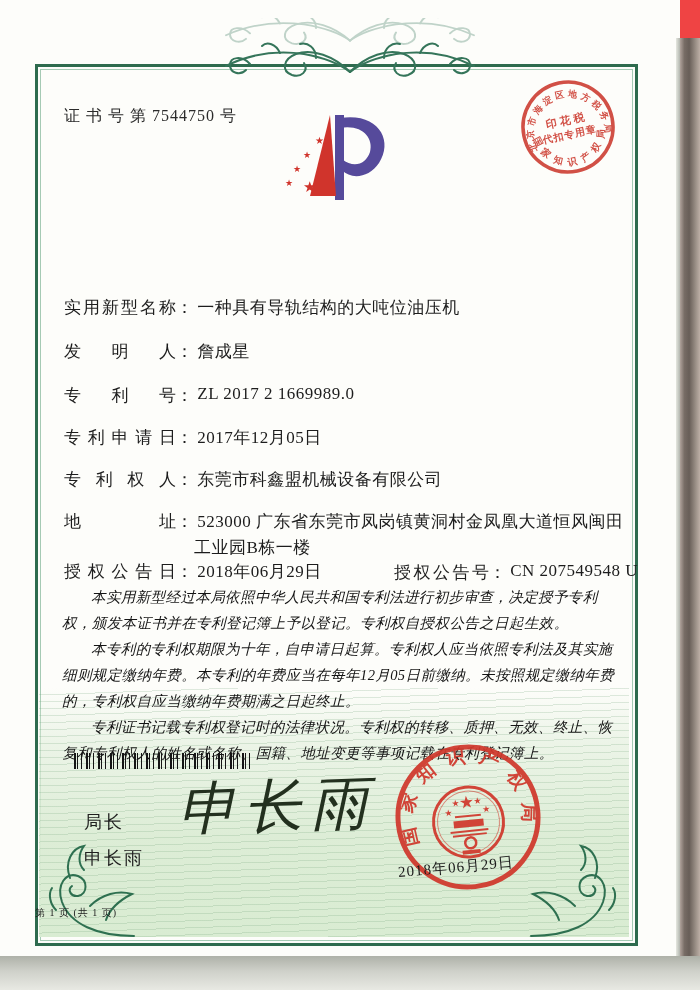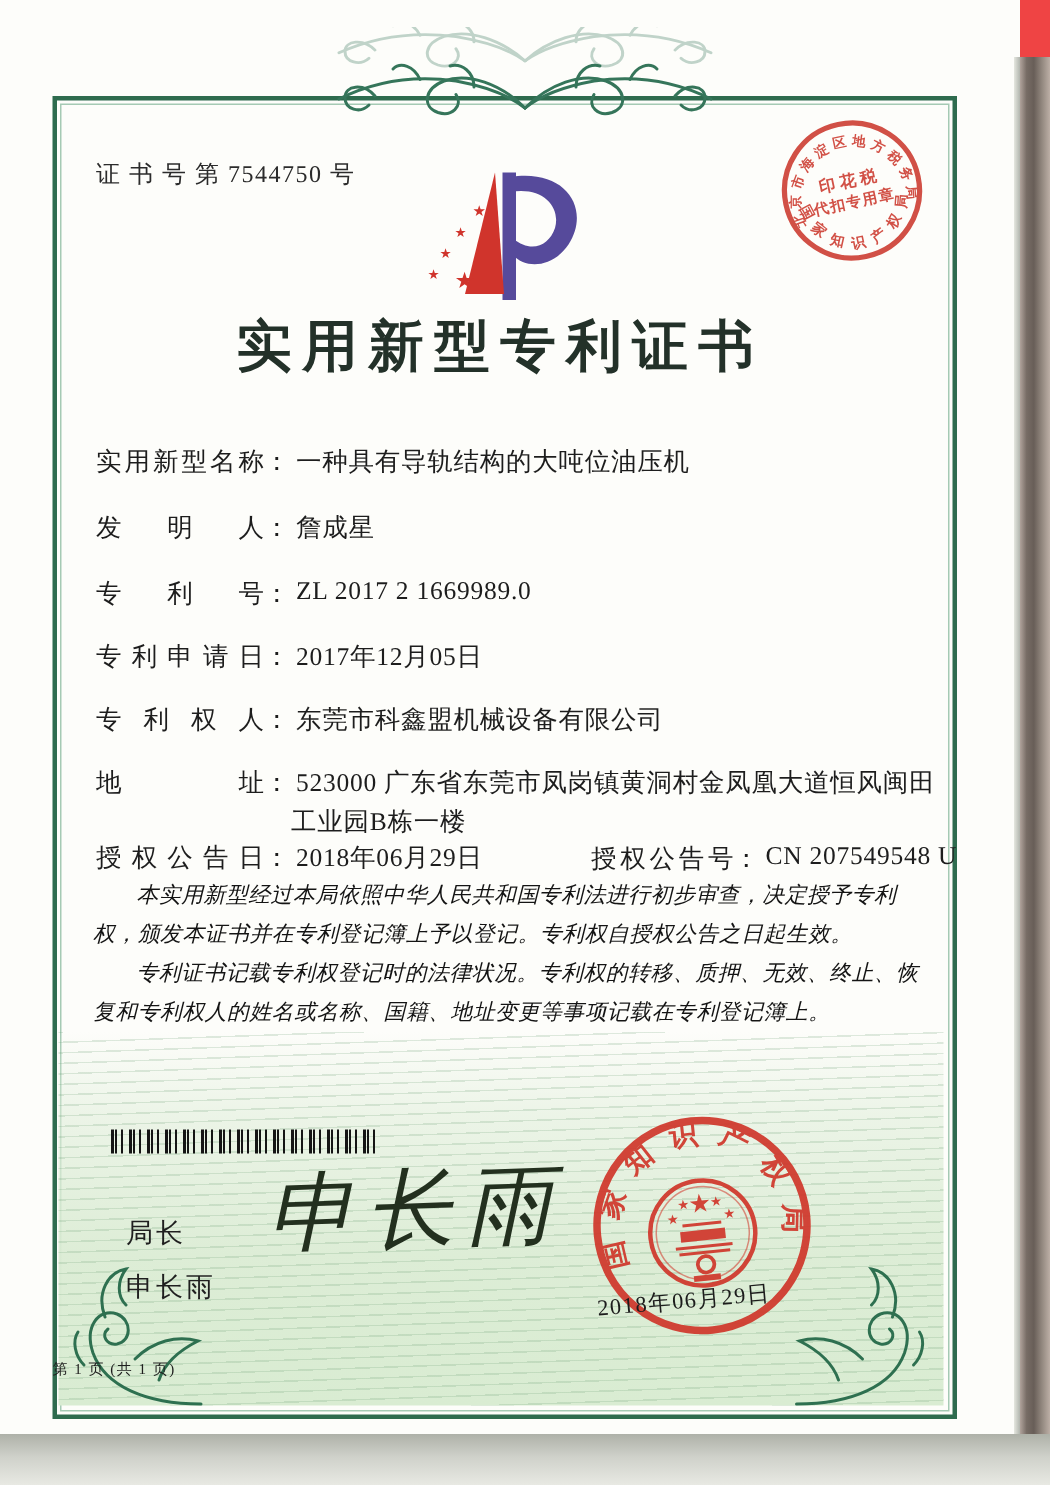--- a/index.html
+++ b/index.html
@@ -104,21 +104,20 @@
     <path d="M59,8 C97,2 113,30 98,53 C88,68 70,70 61,60 L61,49 C73,59 85,54 89,42 C93,28 81,14 59,18 Z" fill="#564a9b"></path>
     <polygon points="54,5 63,5 63,90 54,90" fill="#564a9b"></polygon>
     <polygon points="49,5 55,86 29,86" fill="#d0342c"></polygon>
     <text x="34" y="34" font-size="10" fill="#d0342c">★</text>
     <text x="22" y="48" font-size="9" fill="#d0342c">★</text>
     <text x="12" y="62" font-size="9" fill="#d0342c">★</text>
     <text x="4" y="76" font-size="9" fill="#d0342c">★</text>
     <text x="22" y="82" font-size="15" fill="#d0342c">★</text>
   </svg>
 
-  <div class="title">实用新型专利证书</div>
 
   <div class="fields">
     <div class="frow" style="top:296px;">
       <span class="flabel">实用新型名称</span><span class="fcolon">：</span>
       <span class="fvalue">一种具有导轨结构的大吨位油压机</span>
     </div>
     <div class="frow" style="top:340px;">
       <span class="flabel">发明人</span><span class="fcolon">：</span>
       <span class="fvalue">詹成星</span>
     </div>
@@ -144,20 +143,21 @@
       <span class="fvalue">2018年06月29日</span>
       <span class="frow-right">
         <span class="flabel-sm">授权公告号</span><span class="fcolon">：</span>
         <span class="fvalue">CN 207549548 U</span>
       </span>
     </div>
   </div>
 
   <div class="paras">
     <p>本实用新型经过本局依照中华人民共和国专利法进行初步审查，决定授予专利权，颁发本证书并在专利登记簿上予以登记。专利权自授权公告之日起生效。</p>
+    <p>本专利的专利权期限为十年，自申请日起算。专利权人应当依照专利法及其实施细则规定缴纳年费。本专利的年费应当在每年12月05日前缴纳。未按照规定缴纳年费的，专利权自应当缴纳年费期满之日起终止。</p>
     <p>专利证书记载专利权登记时的法律状况。专利权的转移、质押、无效、终止、恢复和专利权人的姓名或名称、国籍、地址变更等事项记载在专利登记簿上。</p>
   </div>
 
   <div class="barcode"></div>
 
   <div class="signoff">
     <div>局长</div>
     <div>申长雨</div>
   </div>
   <div class="signature">申长雨</div>

